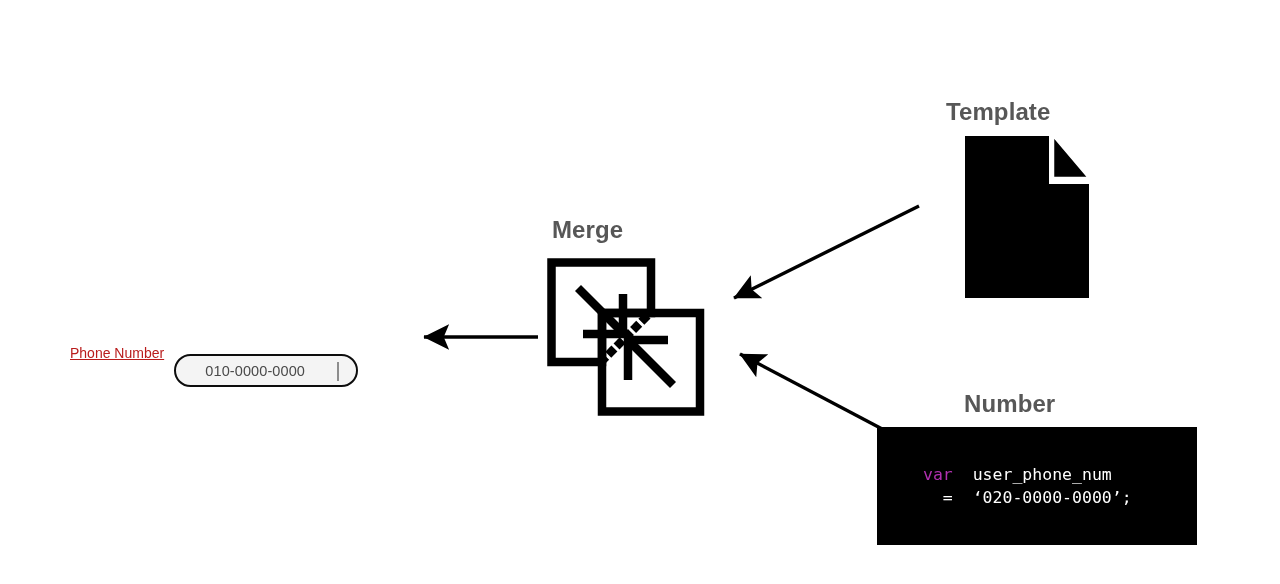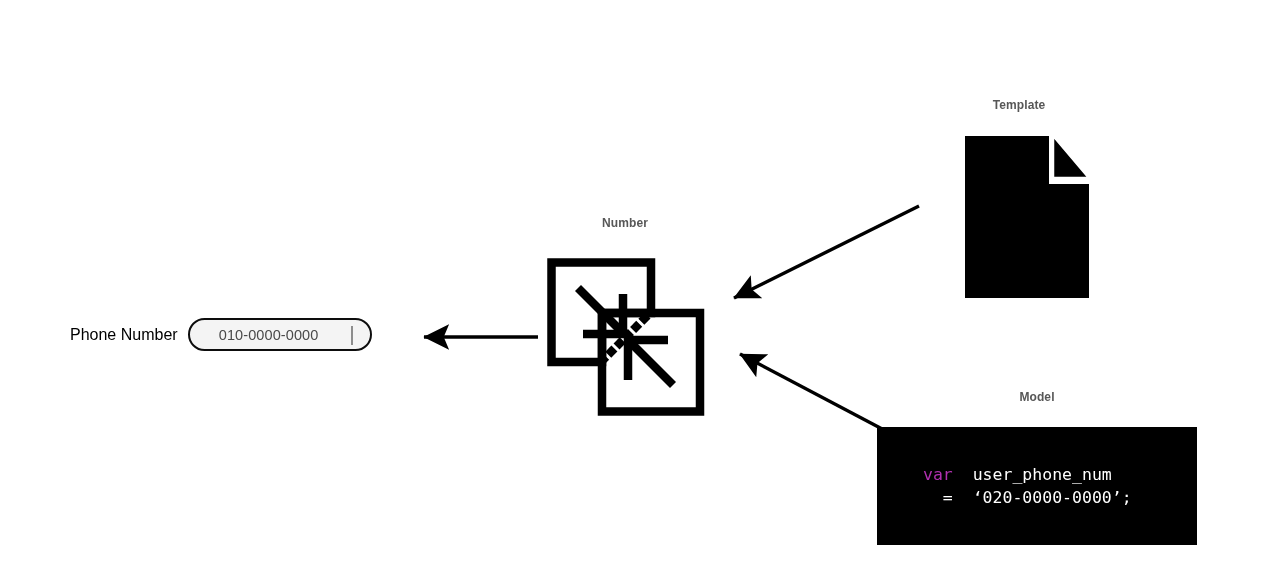--- a/index.html
+++ b/index.html
@@ -14,59 +14,61 @@
     background: #ffffff;
     font-family: "Liberation Sans", sans-serif;
     overflow: hidden;
   }
 
   
   .node-title {
     position: absolute;
     font-family: "Liberation Sans", sans-serif;
     font-weight: bold;
-    font-size: 12px;
+    font-size: 24px;
     color: #575757;
     letter-spacing: 0.1px;
     white-space: nowrap;
-    text-align: center;
+    text-align: left;
   }
   #title-view   { left: 160px; top: 270px; width: 146px; }
   #title-merge  { left: 552px; top: 216px; width: 146px; }
   #title-template { left: 946px; top: 98px;  width: 146px; }
   #title-model  { left: 964px; top: 390px; width: 146px; }
 
   
   #view-group {
     position: absolute;
     left: 70px;
     top: 318px;
     display: flex;
     align-items: center;
     gap: 10px;
   }
   #view-field-label {
     font-family: "Liberation Sans", sans-serif;
-    font-size: 16px;
-    color: #000000;
+    font-size: 14px;
+    color: #b91c1c;
     white-space: nowrap;
     line-height: 1;
+    text-decoration: underline;
   }
   #phone-input {
     position: relative;
     width: 184px;
     height: 33px;
     box-sizing: border-box;
     border: 2.5px solid #0d0d0d;
     border-radius: 17px;
     background: #f4f4f4;
     display: flex;
     align-items: center;
     justify-content: center;
     padding-right: 22px;
+    margin-top: 36px;
   }
   #phone-input-value {
     font-family: "Liberation Sans", sans-serif;
     font-size: 14.5px;
     color: #4a4a4a;
     white-space: nowrap;
     letter-spacing: 0.1px;
   }
   #phone-input-caret {
     position: absolute;
@@ -154,21 +156,21 @@
 
   <div id="view-group">
     <span id="view-field-label">Phone Number</span>
 
     <div id="phone-input">
       <span id="phone-input-value" title="010-0000-0000">010-0000-0000</span>
       <span id="phone-input-caret"></span>
     </div>
   </div>
 
-  <div class="node-title" id="title-merge">Number</div>
+  <div class="node-title" id="title-merge">Merge</div>
 
   <svg id="merge-icon" viewBox="0 0 160 162" width="160" height="162">
 
     <path d="M 6.5 6.5 L 106 6.5 L 106 57 L 57 57 L 57 106 L 6.5 106 Z" fill="none" stroke="#000000" stroke-width="8.5" stroke-linejoin="miter"></path>
 
     <path d="M 57 57 L 106 57 L 106 6.5 L 106 6.5" fill="none" stroke="none"></path>
     <path d="M 57 106 L 57 57 L 106 57 L 155 57 L 155 155.5 L 57 155.5 Z" fill="none" stroke="#000000" stroke-width="8.5" stroke-linejoin="miter"></path>
 
     <g>
       <line x1="33" y1="32" x2="78" y2="77" stroke="#000000" stroke-width="8.5"></line>
@@ -187,20 +189,20 @@
 
   <div class="node-title" id="title-template">Template</div>
 
   <svg id="template-icon" viewBox="0 0 128 166" width="128" height="166">
 
     <path d="M 2 2 L 86 2 L 86 50 L 126 50 L 126 164 L 2 164 Z" fill="#000000"></path>
 
     <path d="M 90 1.5 L 126 44 L 90 44 Z" fill="#000000" stroke="#ffffff" stroke-width="2.5"></path>
   </svg>
 
-  <div class="node-title" id="title-model">Model</div>
+  <div class="node-title" id="title-model">Number</div>
 
   <div id="model-code">
     <div class="code-line"><span class="tok-kw">var</span><span class="tok-plain">  user_phone_num</span></div>
     <div class="code-line tok-plain">  =  ‘020-0000-0000’;</div>
   </div>
 
 </div>
 
 </body></html>

